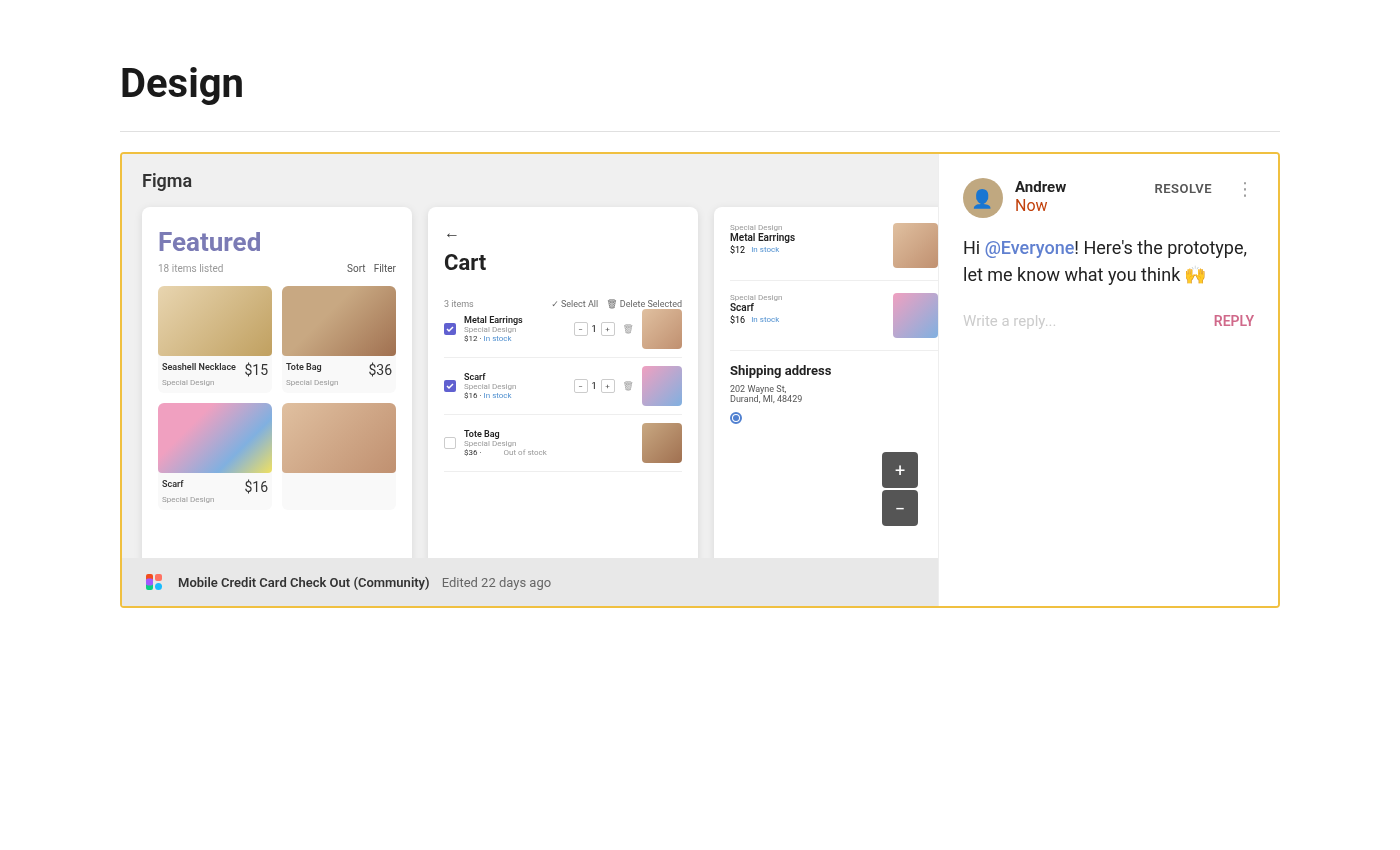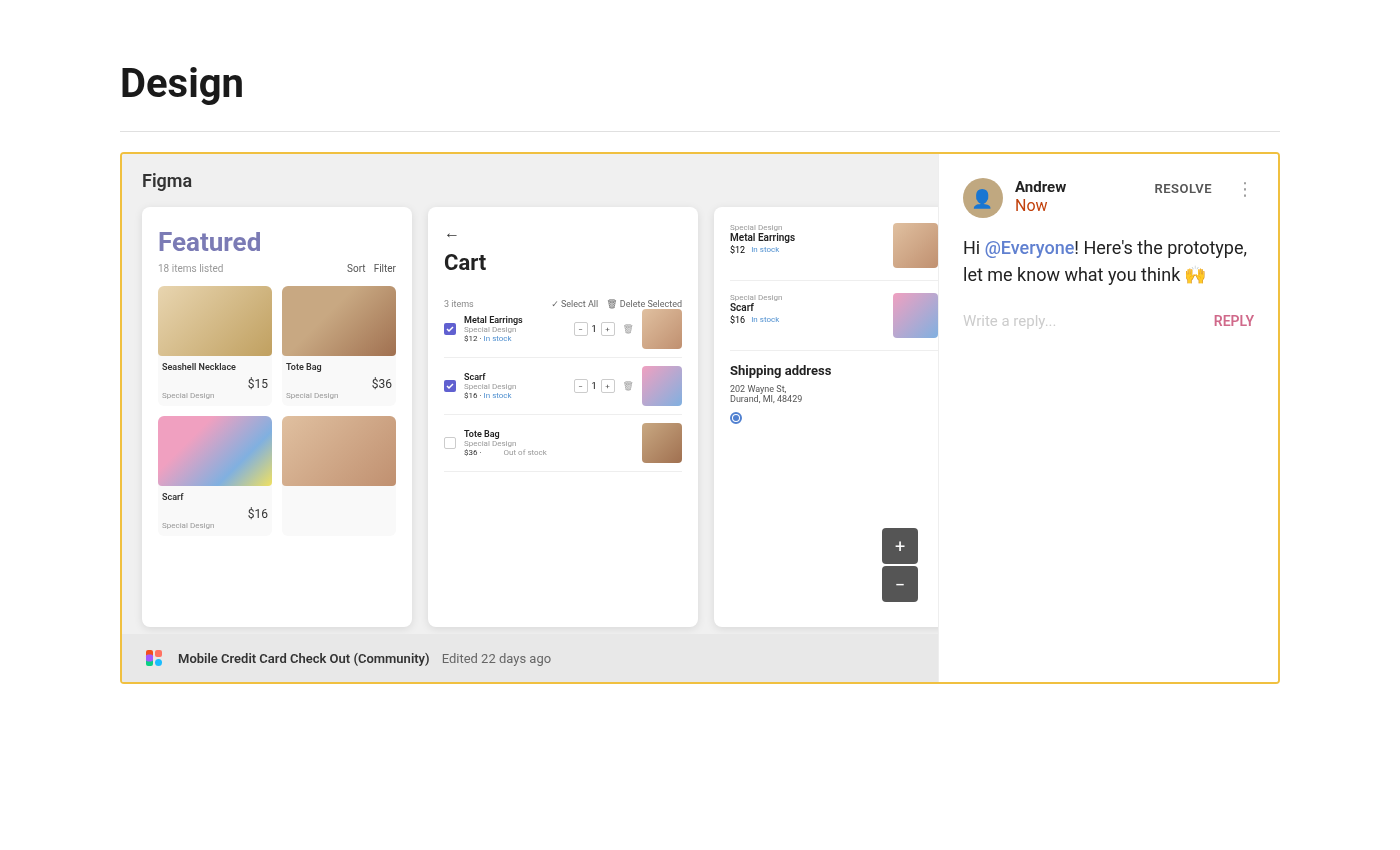--- a/index.html
+++ b/index.html
@@ -26,21 +26,21 @@
       height: 1px;
       background: #e0e0e0;
       margin-bottom: 20px;
     }
 
     .content-area {
       display: flex;
       border: 2px solid #f0c040;
       border-radius: 4px;
       overflow: hidden;
-      height: 532px;
+      height: 456px;
     }
 
     
     .figma-preview {
       flex: 1;
       background: #f0f0f0;
       position: relative;
       overflow: hidden;
     }
 
@@ -132,23 +132,22 @@
       padding: 0 4px 6px;
     }
 
     .product-name {
       font-size: 9px;
       font-weight: 600;
       color: #333;
     }
 
     .product-price {
-      font-size: 12px;
+      font-size: 14px;
       color: #333;
-      margin-top: 15px;
     }
 
     .product-tag {
       font-size: 8px;
       color: #999;
     }
 
     .product-row {
       display: flex;
       justify-content: space-between;

